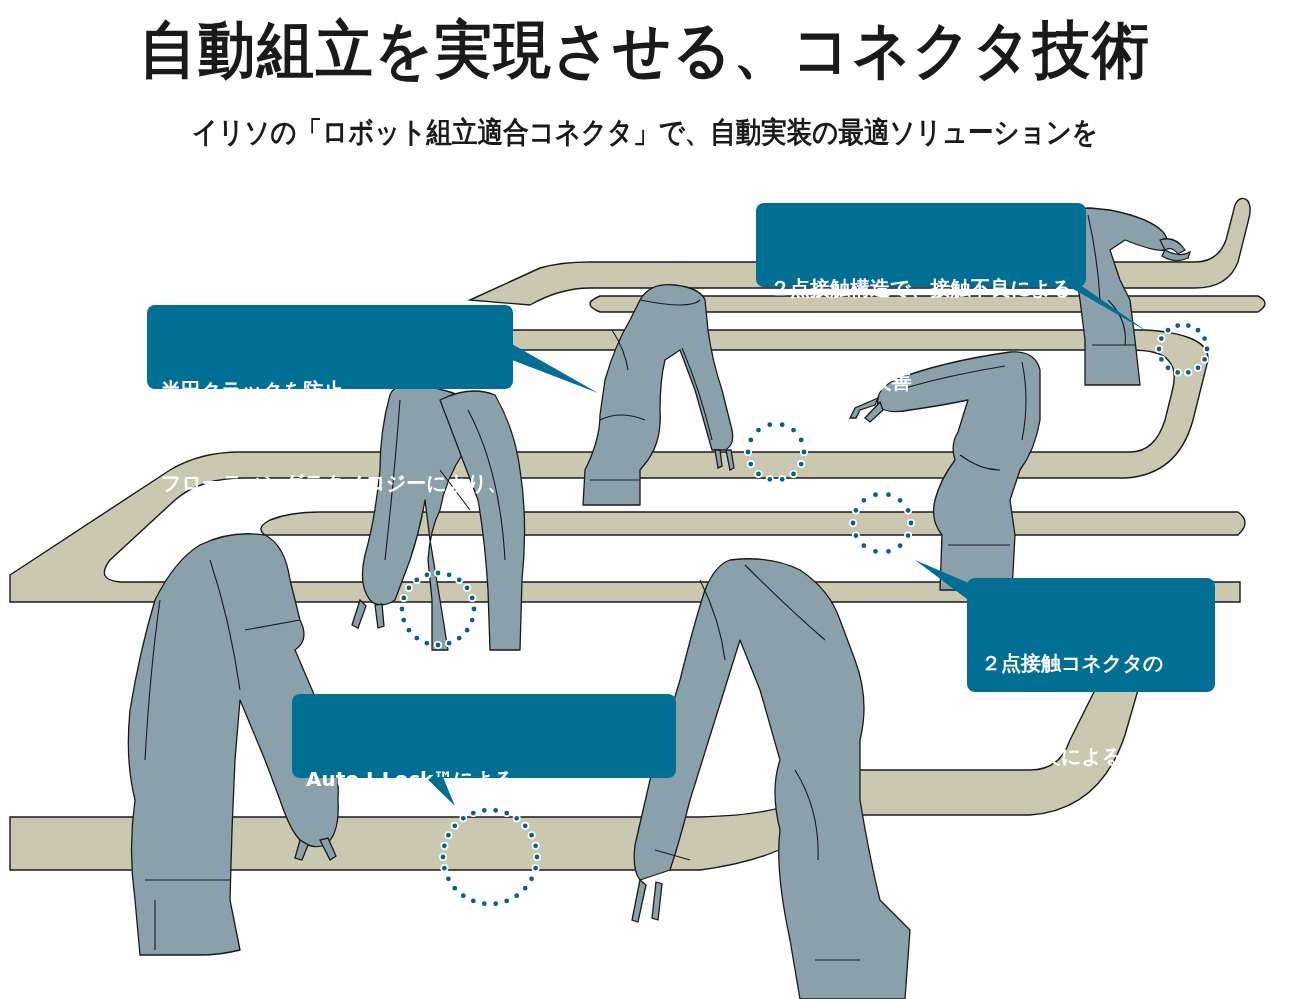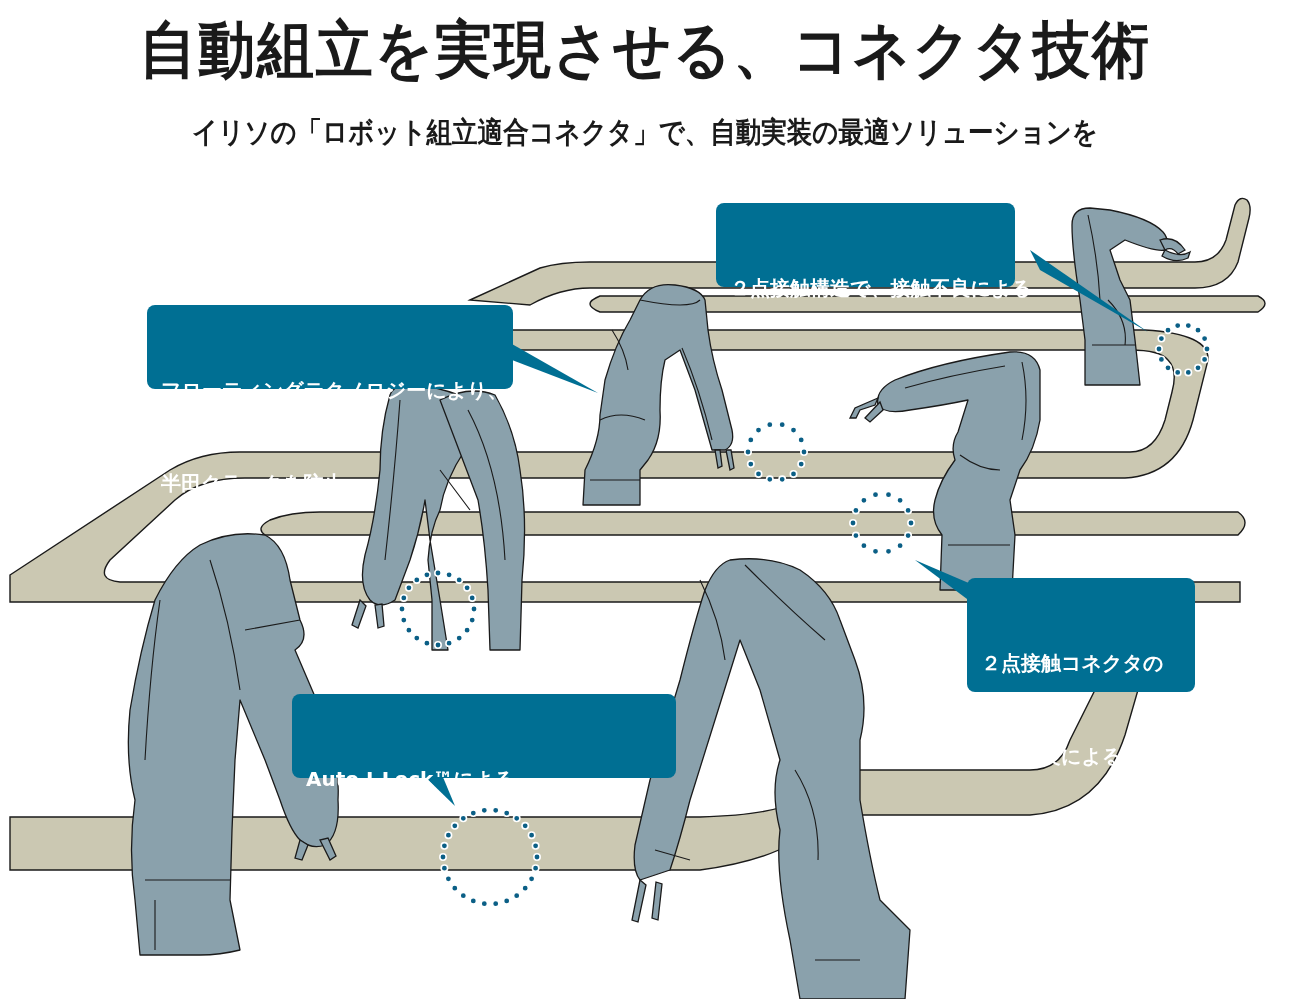--- a/index.html
+++ b/index.html
@@ -200,31 +200,31 @@
         <circle cx="495.7" cy="810.3" r="3.2" fill="#0b5f86" stroke="#ffffff" stroke-width="1.6"></circle>
         <circle cx="506.7" cy="813.1" r="3.2" fill="#0b5f86" stroke="#ffffff" stroke-width="1.6"></circle>
         <circle cx="516.7" cy="818.3" r="3.2" fill="#0b5f86" stroke="#ffffff" stroke-width="1.6"></circle>
         <circle cx="525.2" cy="825.8" r="3.2" fill="#0b5f86" stroke="#ffffff" stroke-width="1.6"></circle>
         <circle cx="531.6" cy="835.2" r="3.2" fill="#0b5f86" stroke="#ffffff" stroke-width="1.6"></circle>
         <circle cx="535.6" cy="845.8" r="3.2" fill="#0b5f86" stroke="#ffffff" stroke-width="1.6"></circle>
       </g>
     </g>
 </svg>
 
-<div class="callout" style="left:716px; top:203px; width:299px; height:84px;">
+<div class="callout" style="left:756px; top:203px; width:330px; height:84px;">
   <span>２点接触構造で、接触不良による</span>
   <span>歩留まりを改善</span>
 </div>
 
 <div class="callout" style="left:147px; top:305px; width:366px; height:84px;">
+  <span>半田クラックを防止</span>
   <span>フローティングテクノロジーにより、</span>
-  <span>半田クラックを防止</span>
-</div>
-
-<div class="callout" style="left:967px; top:578px; width:228px; height:114px;">
+</div>
+
+<div class="callout" style="left:967px; top:578px; width:248px; height:114px;">
   <span>２点接触コネクタの</span>
   <span>接触不良による、</span>
   <span>異物を自動除去</span>
 </div>
 
 <div class="callout" style="left:292px; top:694px; width:384px; height:84px;">
   <span>Auto I-Lock™による</span>
 </div>
 
 </body></html>

